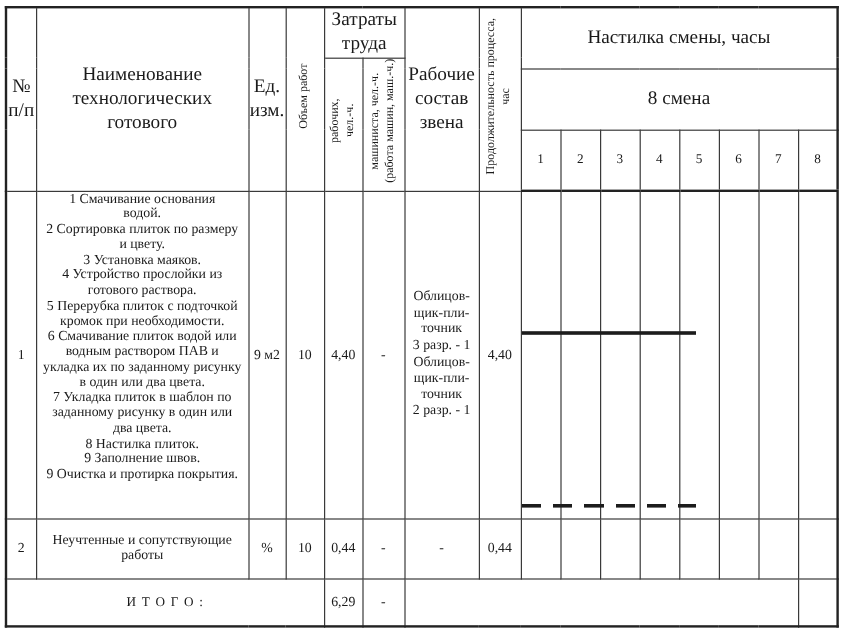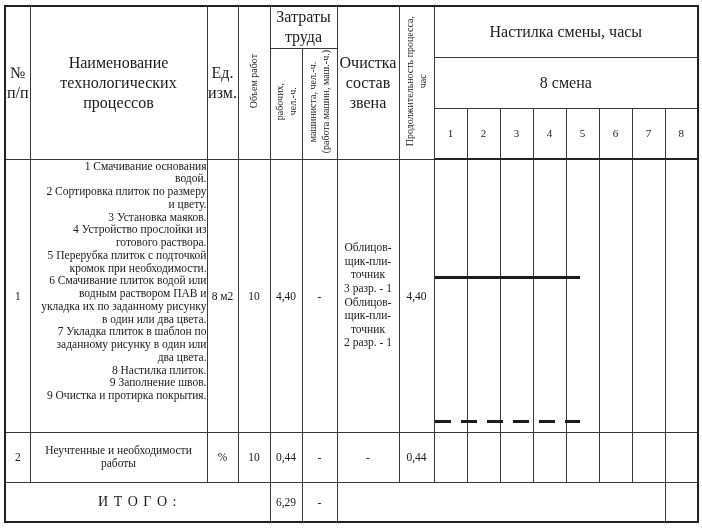--- a/index.html
+++ b/index.html
@@ -37,32 +37,32 @@
     display:inline-block;
   }
   .hours th{font-size:11px;}
   td.name{
     text-align:left;
     padding:4px 4px 2px 8px;
     font-size:11.5px;
     line-height:1.11;
     white-space:pre-line;
   }
-  td.name.top{vertical-align:top;text-align:right;}
+  td.name.top{vertical-align:top;}
   td.num, td.val{font-size:11.5px;}
   td.crew{
     text-align:left;
     padding-left:6px;
     font-size:11.5px;
     line-height:1.18;
     white-space:pre-line;
     margin-left:24px;
   }
   td.total-label{
-    font-size:14px;
+    font-size:11px;
     letter-spacing:1px;
   }
   .bar{position:absolute;height:3px;background:#1c1c1c;}
   .bar.dashed{
     background:repeating-linear-gradient(90deg,#1c1c1c 0 16px,transparent 16px 26px);
   }
 </style>
 </head>
 <body>
 
@@ -85,27 +85,27 @@
         <col style="width:33px">
         <col style="width:33px">
         <col style="width:33px">
     </colgroup>
 
     <tbody>
         <tr style="height:42px">
       <th rowspan="4" class="hdr" style="white-space:pre-line">№ п/п</th>
       <th rowspan="4" class="hdr" style="white-space:pre-line">Наименование
 технологических
-процессов</th>
+готового</th>
       <th rowspan="4" class="hdr" style="white-space:pre-line">Ед.
 изм.</th>
       <th rowspan="4"><span class="vt">Объем работ</span></th>
       <th colspan="2" class="hdr" style="white-space:pre-line">Затраты
 труда</th>
-      <th rowspan="4" class="hdr" style="white-space:pre-line">Очистка
+      <th rowspan="4" class="hdr" style="white-space:pre-line">Рабочие
 состав звена</th>
       <th rowspan="4"><span class="vt">Продолжительность процесса,
 час</span></th>
       <th colspan="8" rowspan="2" class="hdr">Настилка смены, часы</th>
     </tr>
 
     <tr style="height:9px">
       <th rowspan="3"><span class="vt">рабочих,
 чел.-ч.</span></th>
       <th rowspan="3"><span class="vt">машиниста, чел.-ч.
@@ -141,21 +141,21 @@
 6 Смачивание плиток водой или
 водным раствором ПАВ и
 укладка их по заданному рисунку
 в один или два цвета.
 7 Укладка плиток в шаблон по
 заданному рисунку в один или
 два цвета.
 8 Настилка плиток.
 9 Заполнение швов.
 9 Очистка и протирка покрытия.</td>
-      <td class="val">8 м2</td>
+      <td class="val">9 м2</td>
       <td class="val">10</td>
       <td class="val">4,40</td>
       <td class="val">-</td>
       <td class="crew">Облицов-
 щик-пли-
 точник
 3 разр. - 1
 Облицов-
 щик-пли-
 точник
@@ -166,21 +166,21 @@
       <td></td>
       <td></td>
       <td></td>
       <td></td>
       <td></td>
       <td></td>
     </tr>
 
     <tr style="height:50px">
       <td class="num">2</td>
-      <td class="name">Неучтенные и необходимости
+      <td class="name">Неучтенные и сопутствующие
 работы</td>
       <td class="val">%</td>
       <td class="val">10</td>
       <td class="val">0,44</td>
       <td class="val">-</td>
       <td class="val">-</td>
       <td class="val">0,44</td>
       <td></td>
       <td></td>
       <td></td>

